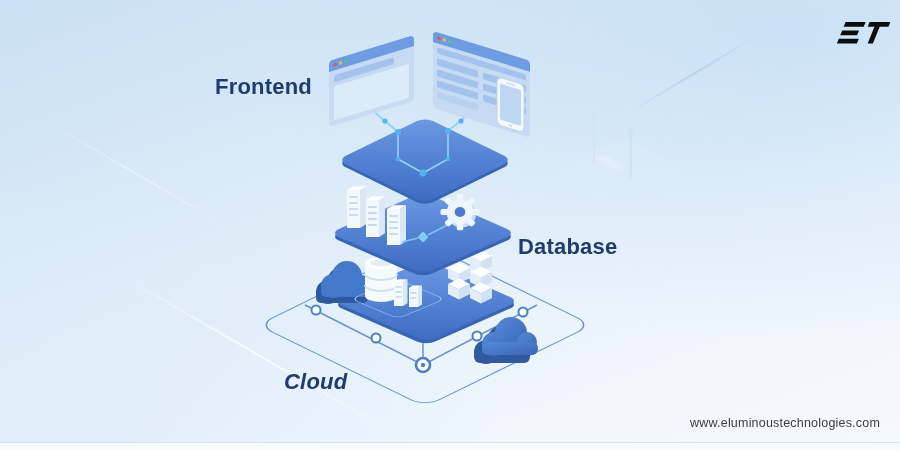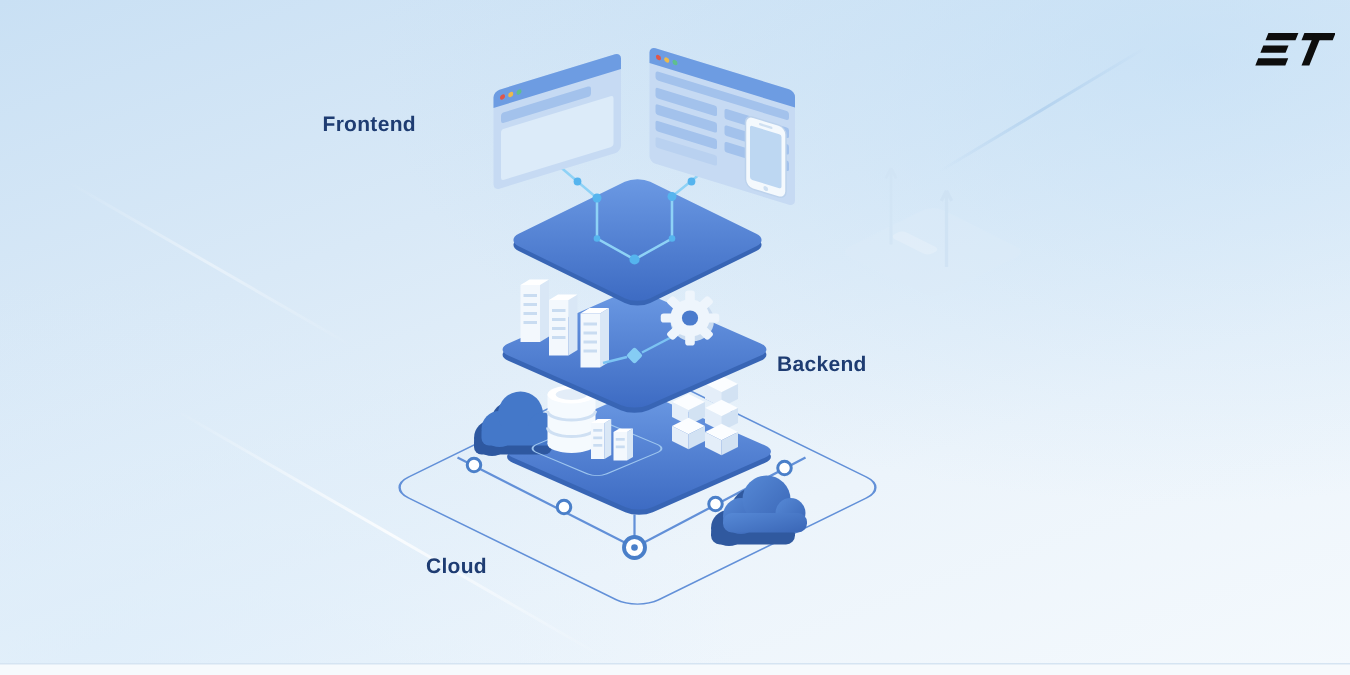--- a/index.html
+++ b/index.html
@@ -12,27 +12,27 @@
       linear-gradient(160deg,#c9e0f4 0%,#d9e9f7 32%,#ecf4fb 68%,#f4f9fd 100%);
   }
   .streak{position:absolute;height:2px;pointer-events:none;
     background:linear-gradient(90deg,transparent,rgba(255,255,255,.8),transparent);}
   .streak.s1{left:95px;top:355px;width:330px;transform:rotate(30deg);}
   .streak.s2{left:615px;top:72px;width:160px;transform:rotate(-31deg);
     background:linear-gradient(90deg,transparent,rgba(150,190,230,.45),transparent);}
   .streak.s3{left:30px;top:175px;width:220px;transform:rotate(30deg);opacity:.5;}
   svg.illustration{position:absolute;left:0;top:0;}
   .layer-label{
-    position:absolute;font-weight:bold;font-size:14px;letter-spacing:.2px;
+    position:absolute;font-weight:bold;font-size:22px;letter-spacing:.2px;
     color:#1e3c72;white-space:nowrap;text-align:right;
   }
   .label-frontend{left:215px;top:74px;}
   .label-backend{left:224px;top:187px;}
   .label-database{left:518px;top:234px;}
-  .label-cloud{left:284px;top:369px;}
+  .label-cloud{left:284px;top:369px;font-style:italic;}
   .brand-logo{position:absolute;left:826px;top:18px;width:64px;height:32px;}
   .website{
     position:absolute;right:20px;top:416px;font-size:12.5px;color:#373e47;
     letter-spacing:.2px;
   }
   .footer-band{
     position:absolute;left:0;bottom:0;width:900px;height:7px;
     background:#f6fafd;border-top:1px solid #d5e4f2;
   }
 </style>
@@ -254,29 +254,30 @@
       <g>
         <rect x="64" y="26" width="27" height="48" rx="5" fill="#f4f9fd" stroke="#bcd2ec" stroke-width="1"></rect>
         <rect x="67" y="32" width="21" height="36" rx="1.5" fill="#bdd7f2"></rect>
         <rect x="73" y="28.5" width="9" height="1.6" rx="0.8" fill="#cfe0f2"></rect>
         <circle cx="77.5" cy="71" r="1.6" fill="#cfe0f2"></circle>
       </g>
     </g>
   </svg>
 
   <div class="layer-label label-frontend">Frontend</div>
-  <div class="layer-label label-database">Backend</div>
+  <div class="layer-label label-database">Database</div>
   <div class="layer-label label-cloud">Cloud</div>
 
   <svg class="brand-logo" width="64" height="32" viewBox="0 0 64 32">
     <title>ET</title>
     <g transform="translate(10,4) scale(0.8) skewX(-22)" fill="#0d0d0d">
       <rect x="12" y="0" width="25" height="6"></rect>
       <rect x="12" y="10.5" width="21" height="6"></rect>
       <rect x="12" y="21" width="25" height="6"></rect>
       <rect x="42" y="0" width="26" height="6"></rect>
       <rect x="50.5" y="0" width="6.5" height="27"></rect>
     </g>
   </svg>
 
+  <div class="website">www.eluminoustechnologies.com</div>
 
   <div class="footer-band"></div>
 </div>
 
 </body></html>

